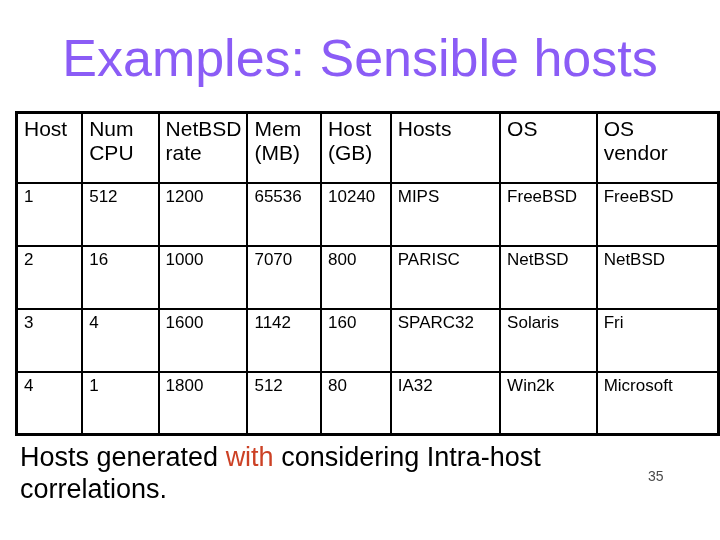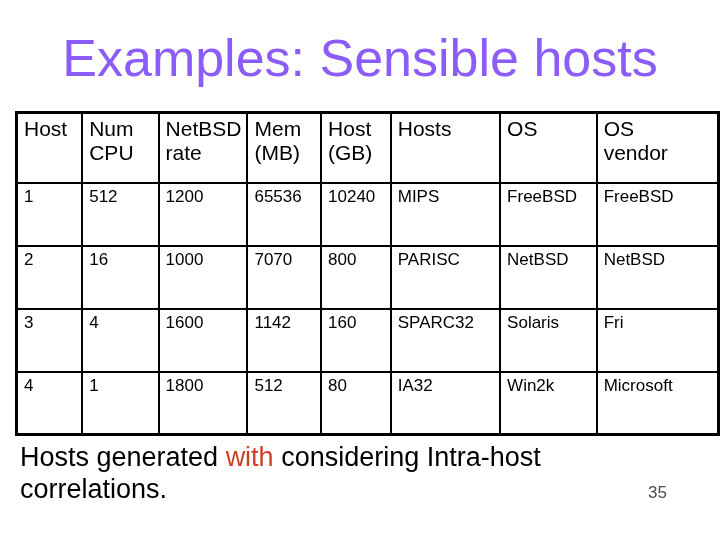--- a/index.html
+++ b/index.html
@@ -63,23 +63,23 @@
     left: 20px;
     width: 585px;
     font-size: 27px;
     line-height: 1.2;
     color: #000000;
   }
   .caption .hl { color: #cc4125; }
 
   .page-num {
     position: absolute;
-    top: 483px;
+    top: 468px;
     left: 648px;
-    font-size: 17px;
+    font-size: 14px;
     color: #4a4a4a;
   }
 </style>
 </head>
 <body>
 
 <div class="slide-title">Examples: Sensible hosts</div>
 
 <div class="table-wrap">
   <table class="hosts">

